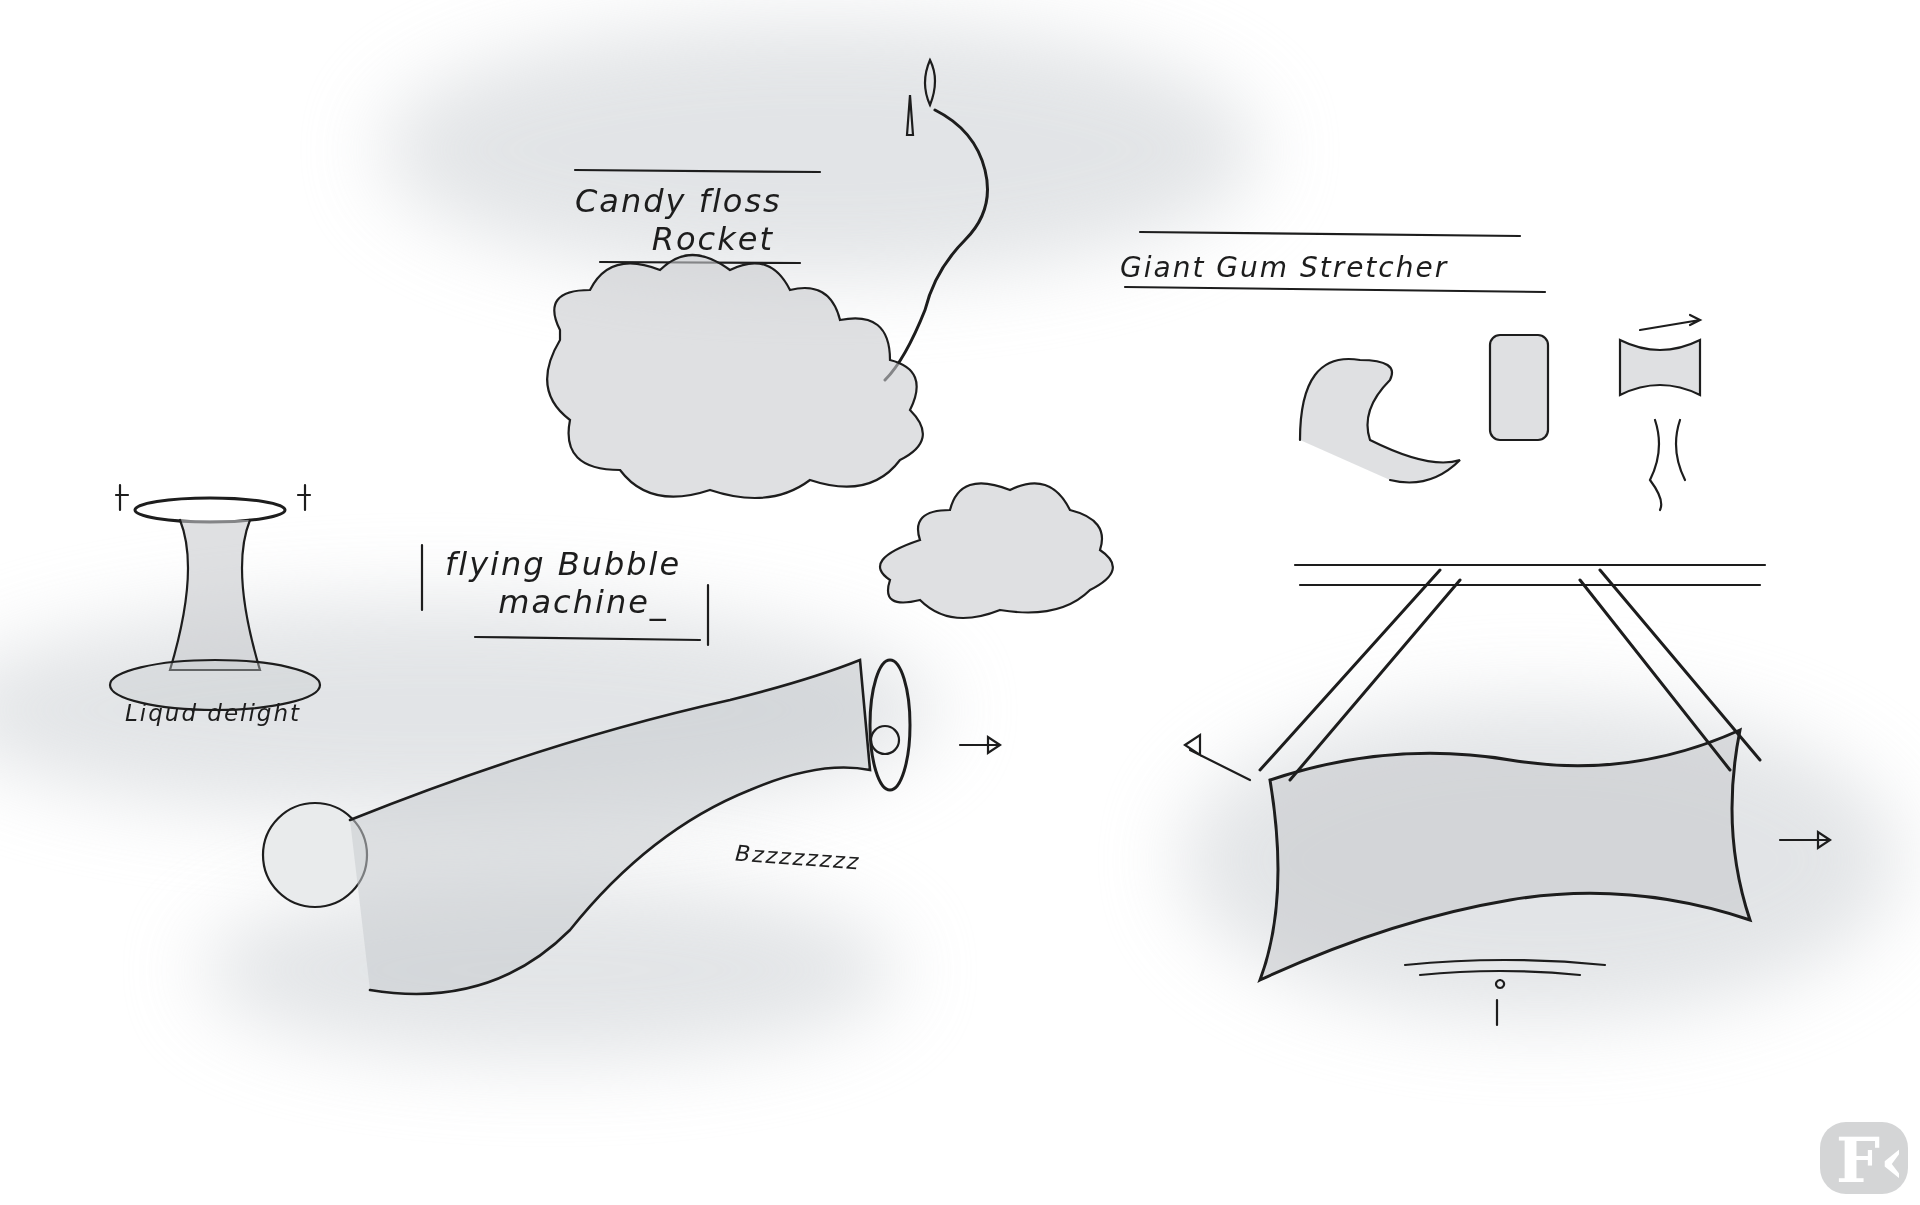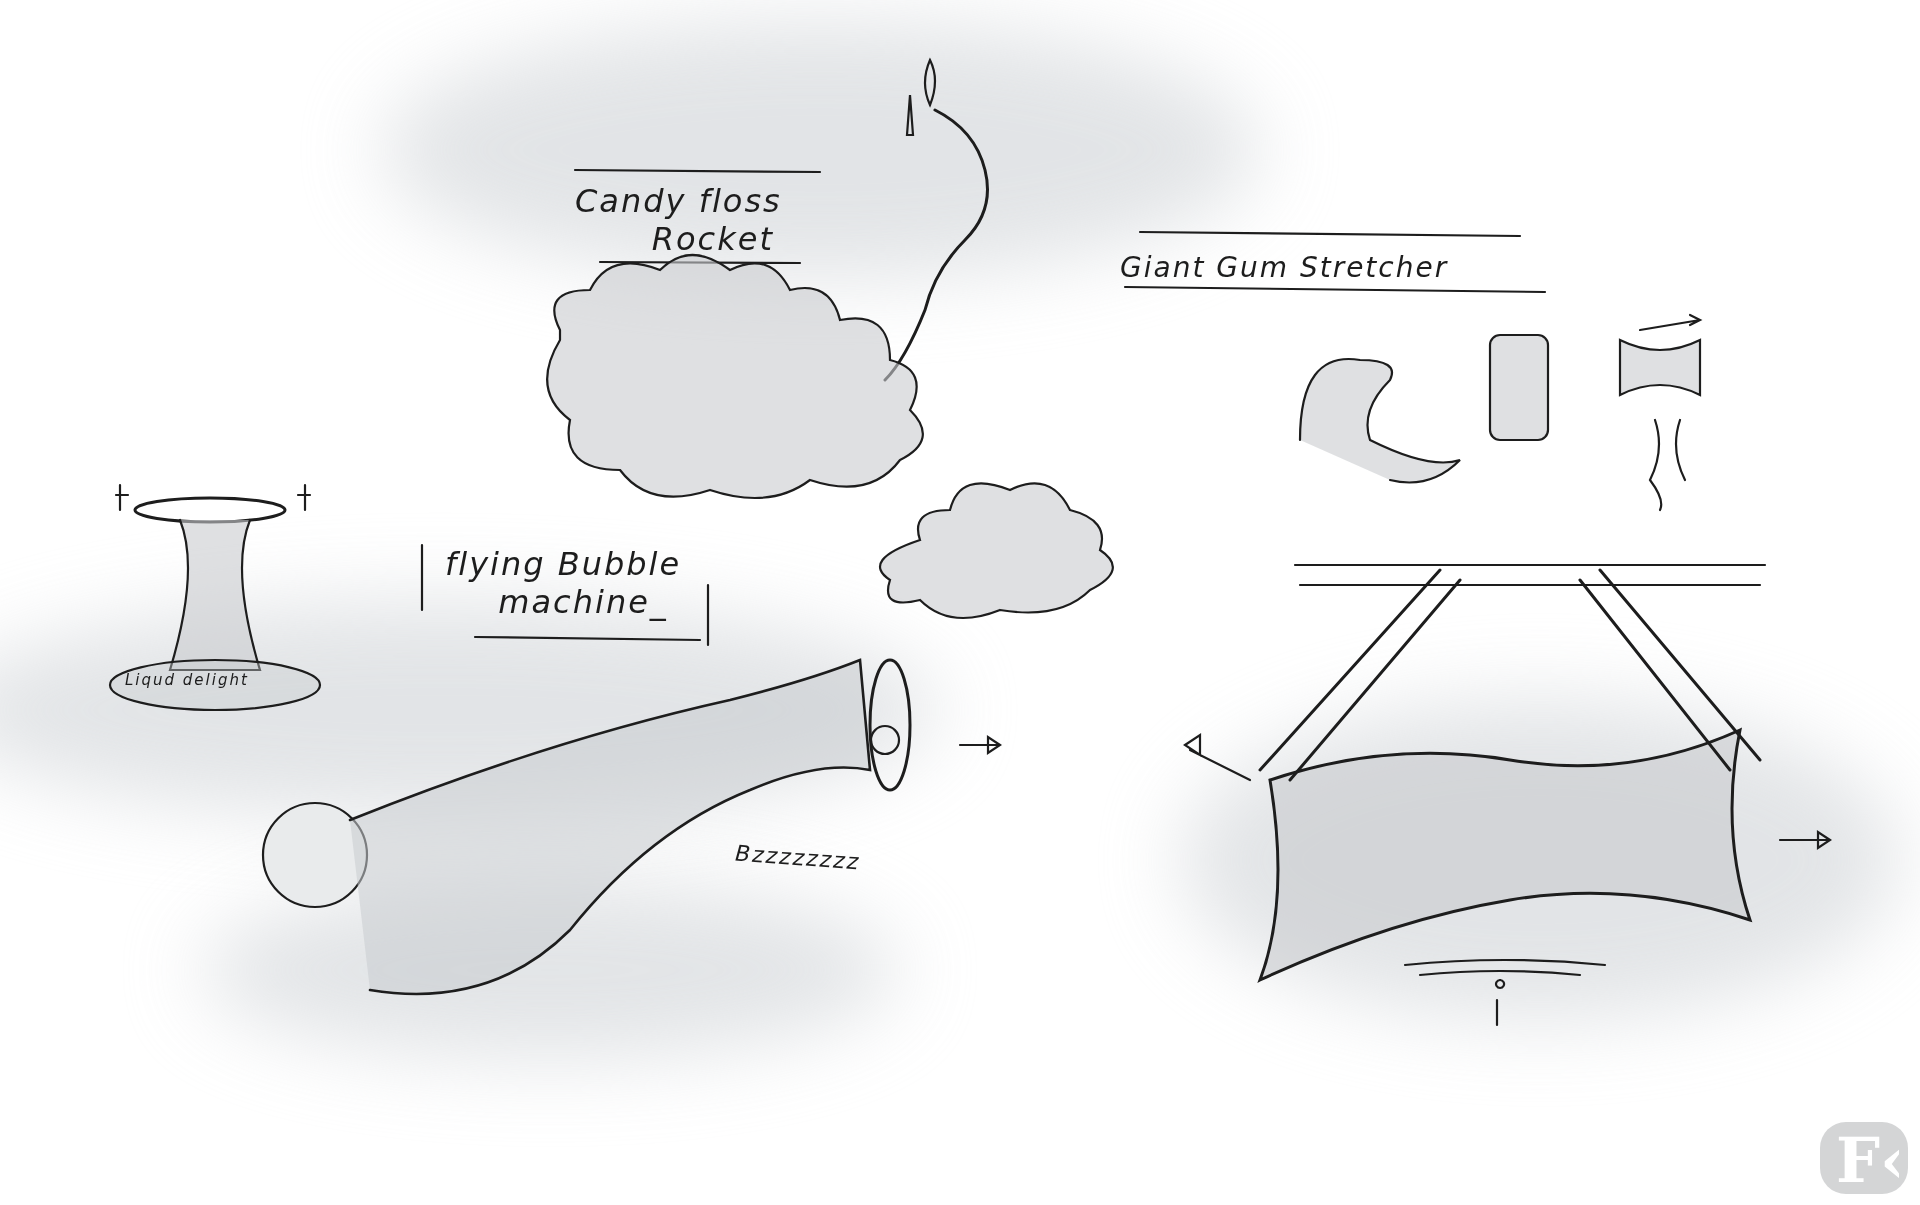--- a/index.html
+++ b/index.html
@@ -70,19 +70,19 @@
   <div style="margin-left:69px;text-align:center;">Rocket</div>
 </div>
 
 <div class="label" style="left:1120px;top:240px;font-size:28px;margin-top:11px;">Giant Gum Stretcher</div>
 
 <div class="label" style="left:445px;top:545px;font-size:32px;">
   <div>flying Bubble</div>
   <div style="margin-left:40px;text-align:center;">machine_</div>
 </div>
 
-<div class="label" style="left:125px;top:671px;font-size:15px;">Liqud delight</div>
+<div class="label" style="left:125px;top:700px;font-size:23px;">Liqud delight</div>
 
 <div class="label" style="left:735px;top:845px;font-size:22px;transform:rotate(4deg);">Bzzzzzzzz</div>
 
 <div class="logo">
   <span>F‹</span>
 </div>
 
 </body></html>

